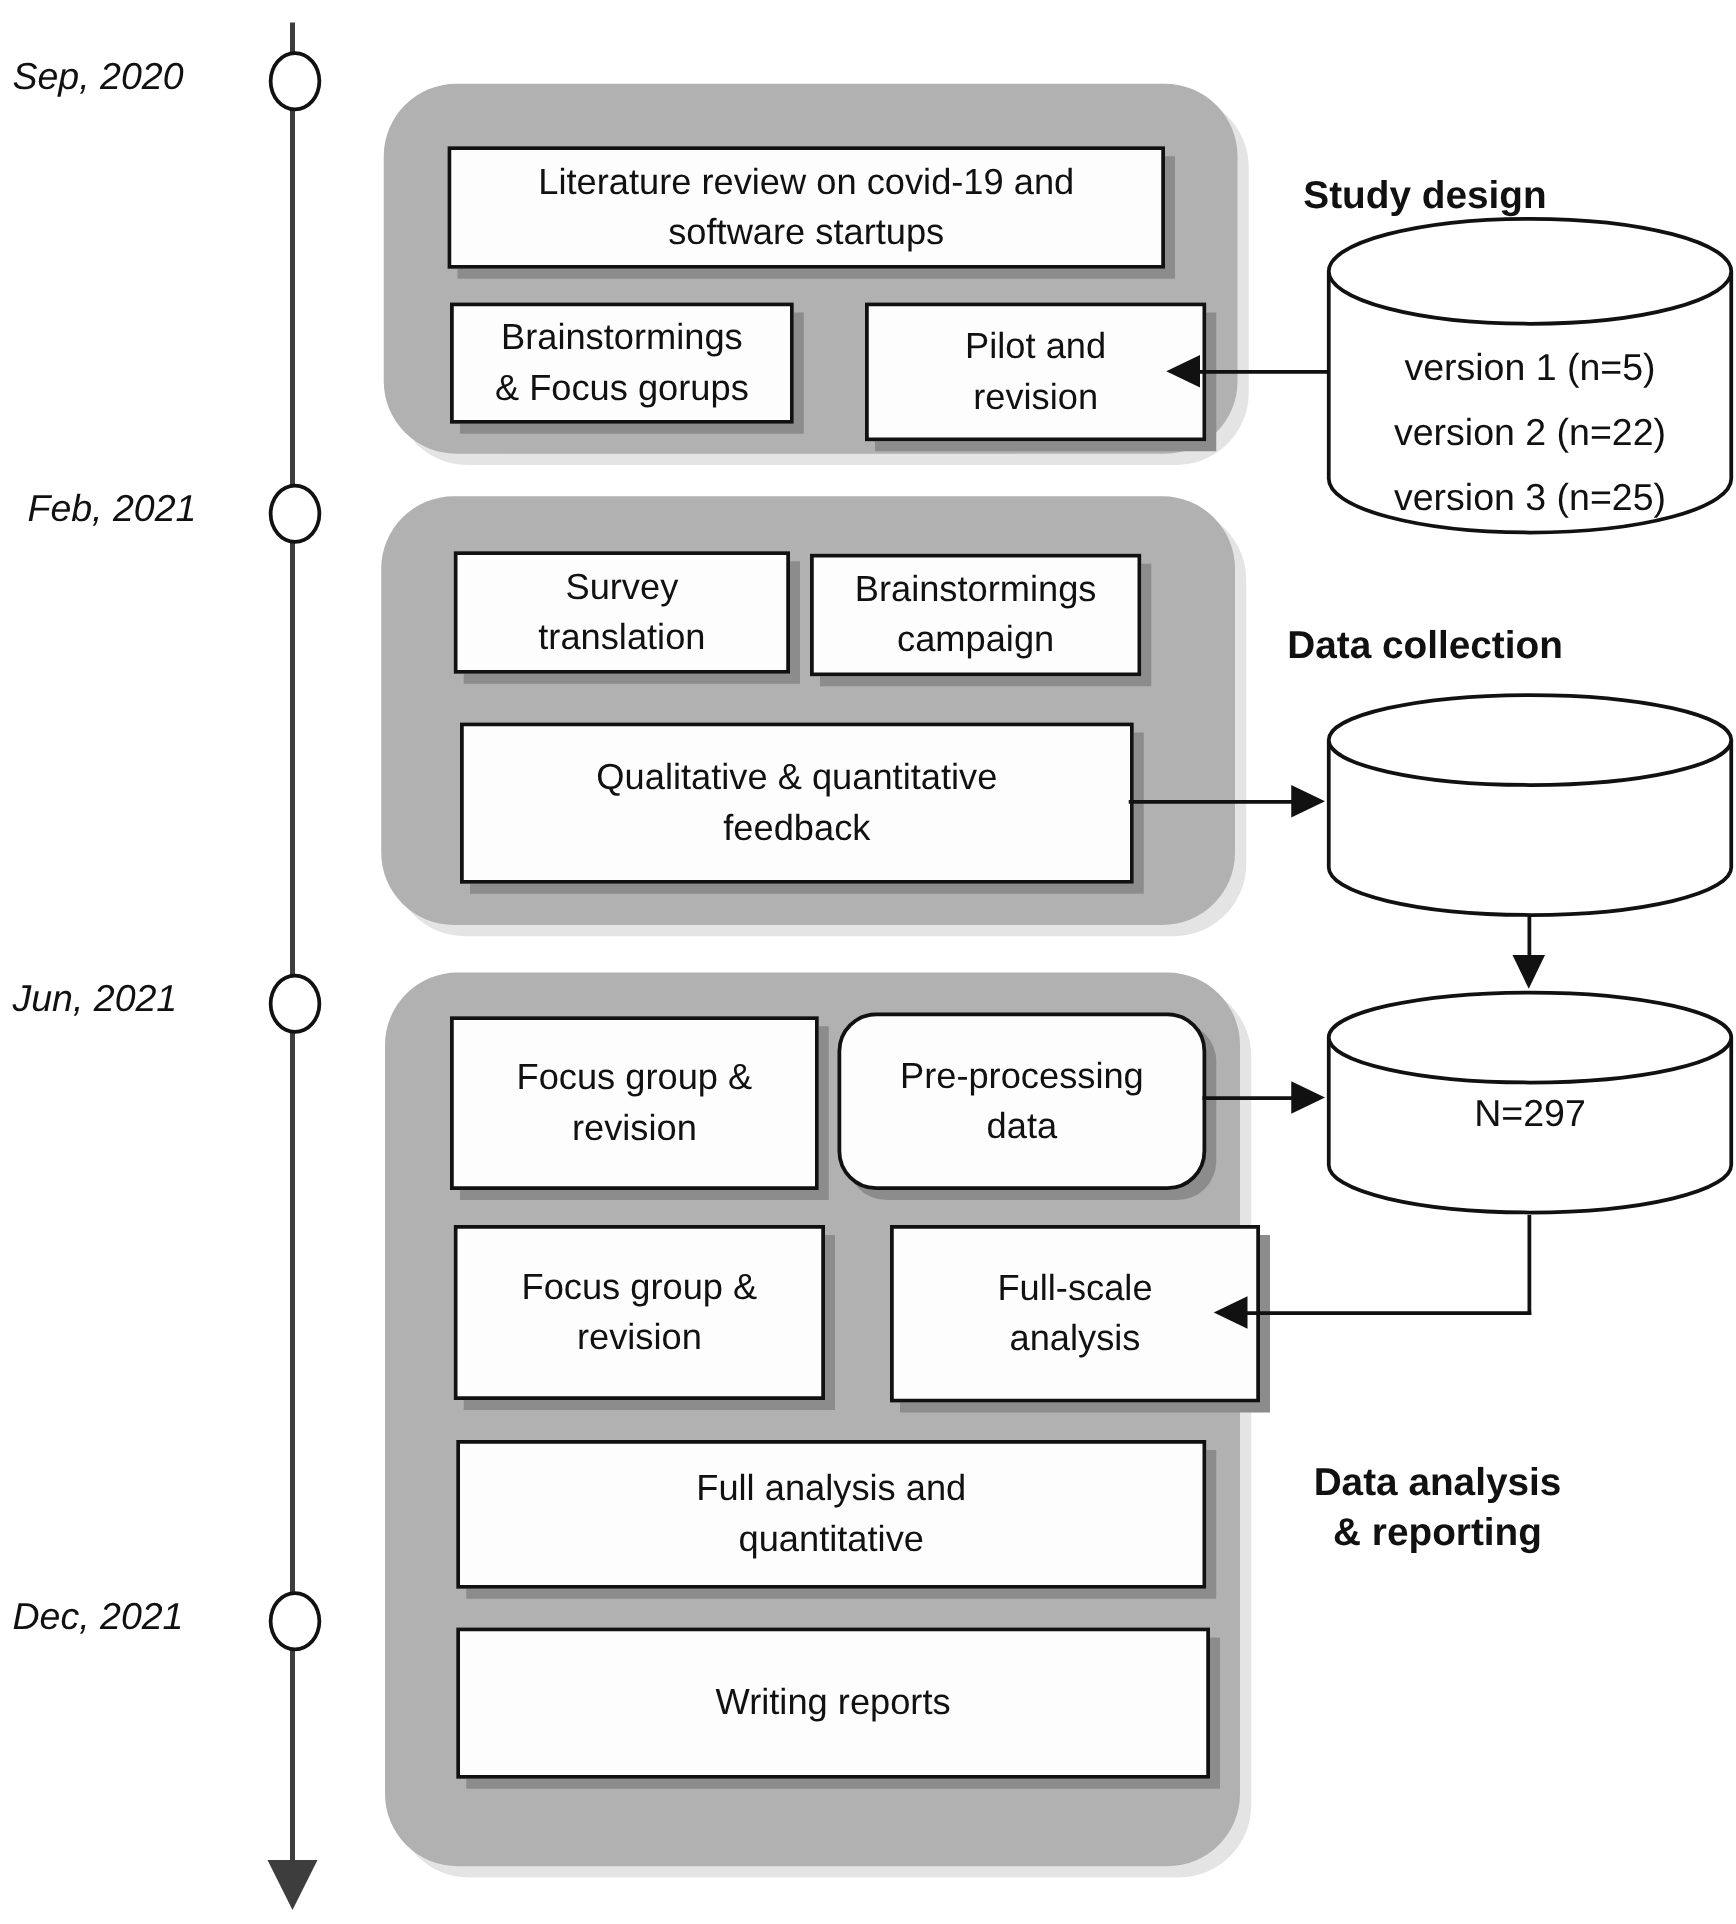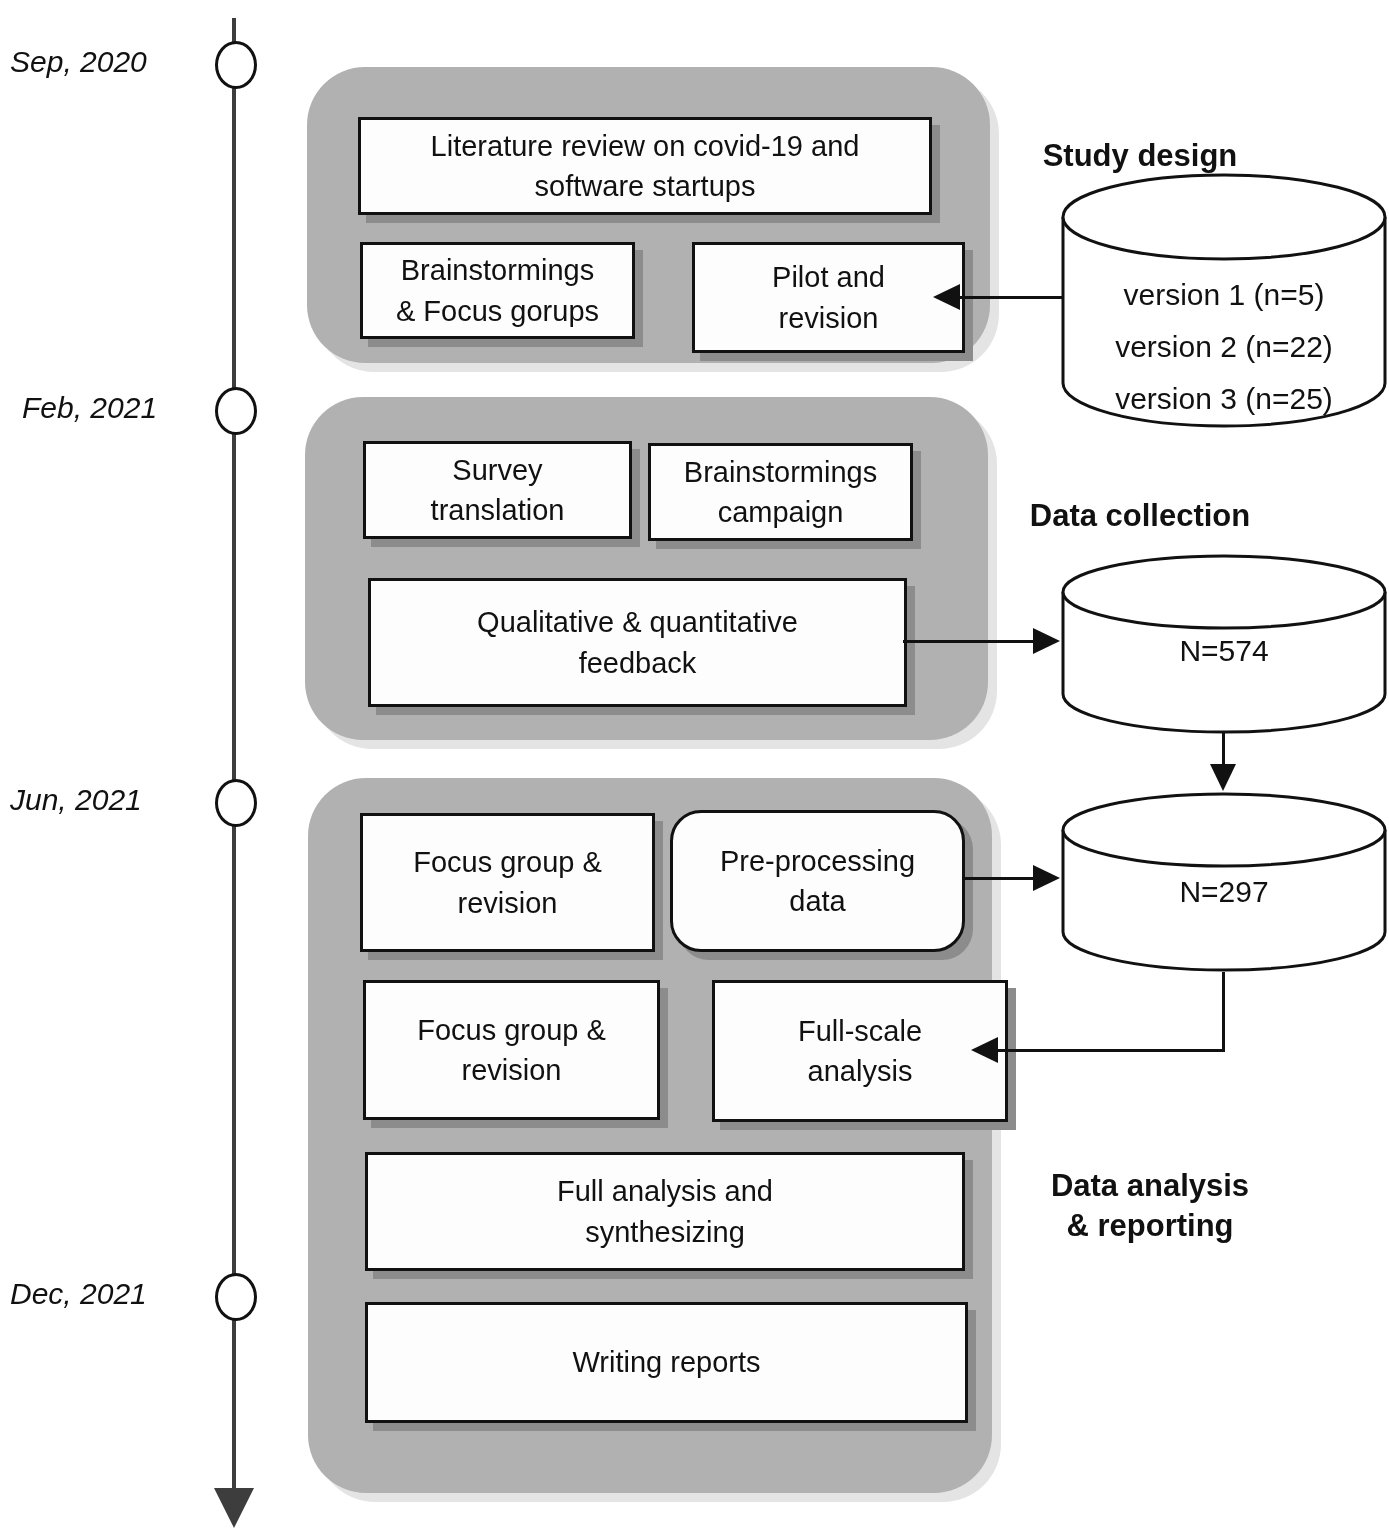--- a/index.html
+++ b/index.html
@@ -77,40 +77,39 @@
 campaign</div>
 <div class="wbox" style="left:368px;top:578px;width:533px;height:123px;">Qualitative &amp; quantitative
 feedback</div>
 <div class="heading" style="left:990px;top:452px;width:300px;">Data collection</div>
 
 <div class="cyl" style="left:1060px;top:553px;width:328px;height:182px;">
   <svg width="328" height="182" viewBox="0 0 328 182">
     <path d="M3,39 L3,141 A161,38 0 0 0 325,141 L325,39" fill="#ffffff" stroke="#111" stroke-width="3"></path>
     <ellipse cx="164" cy="39" rx="161" ry="36" fill="#ffffff" stroke="#111" stroke-width="3"></ellipse>
   </svg>
-  <div class="cyl-label" style="top:72px;">N=574</div>
 </div>
 
 <div class="hline" style="left:903px;top:640px;width:131px;"></div>
 <div class="ah-right" style="left:1033px;top:628px;"></div>
 
 <div class="vline" style="left:1222px;top:733px;width:3px;height:33px;"></div>
 <div class="ah-down" style="left:1210px;top:764px;"></div>
 
 <div class="panel" style="left:308px;top:778px;width:684px;height:715px;"></div>
 <div class="wbox" style="left:360px;top:813px;width:289px;height:133px;">Focus group &amp;
 revision</div>
 <div class="wbox" style="left:670px;top:810px;width:289px;height:136px;border-radius:31px;">Pre-processing
 data</div>
 <div class="wbox" style="left:363px;top:980px;width:291px;height:134px;">Focus group &amp;
 revision</div>
 <div class="wbox" style="left:672px;top:980px;width:290px;height:136px;margin-left:40px;">Full-scale
 analysis</div>
 <div class="wbox" style="left:365px;top:1152px;width:594px;height:113px;">Full analysis and
-synthesizing</div>
+quantitative</div>
 <div class="wbox" style="left:365px;top:1302px;width:597px;height:115px;">Writing reports</div>
 <div class="heading" style="left:995px;top:1122px;width:310px;">Data analysis
 &amp; reporting</div>
 
 <div class="cyl" style="left:1060px;top:791px;width:328px;height:182px;">
   <svg width="328" height="182" viewBox="0 0 328 182">
     <path d="M3,39 L3,141 A161,38 0 0 0 325,141 L325,39" fill="#ffffff" stroke="#111" stroke-width="3"></path>
     <ellipse cx="164" cy="39" rx="161" ry="36" fill="#ffffff" stroke="#111" stroke-width="3"></ellipse>
   </svg>
   <div class="cyl-label" style="top:75px;">N=297</div>

